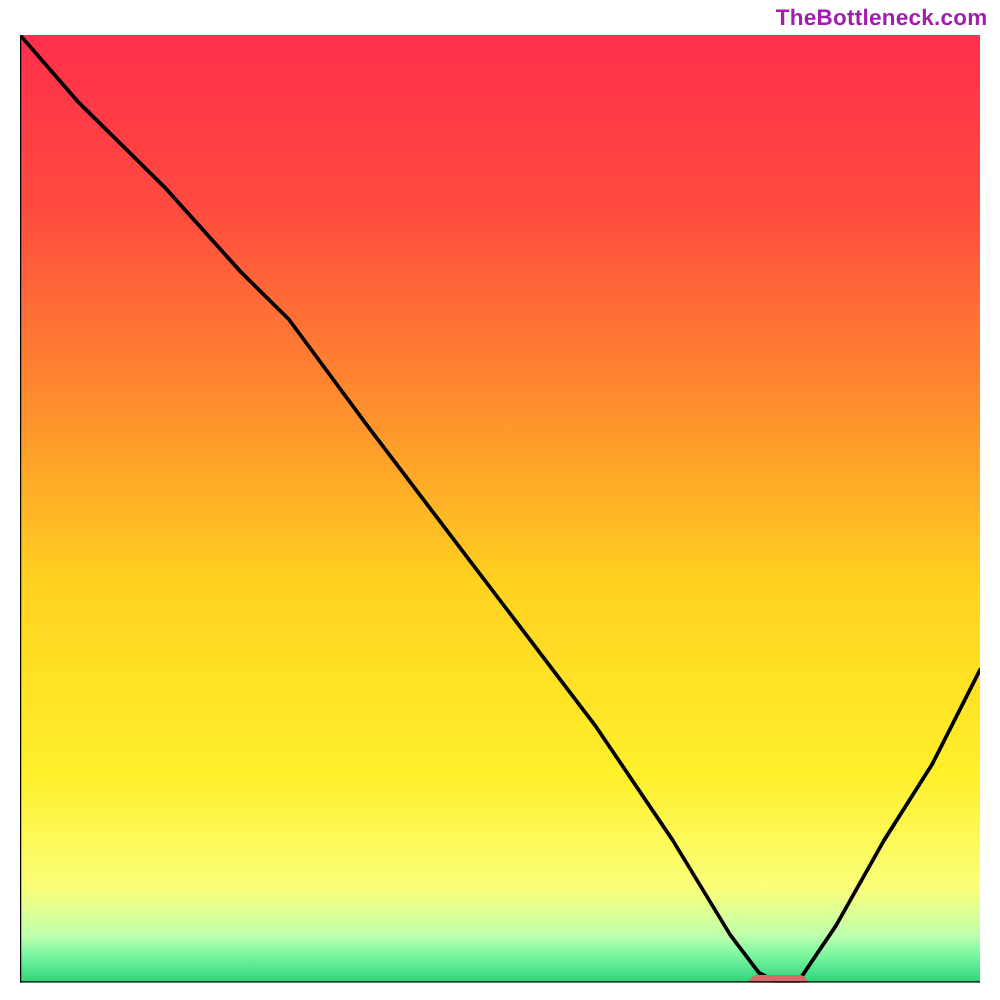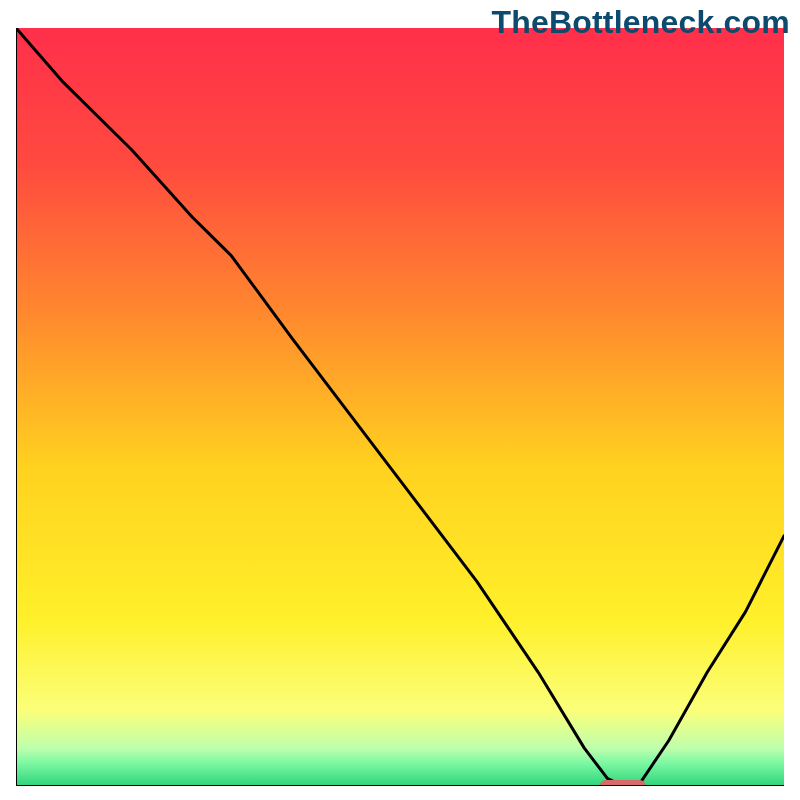--- a/index.html
+++ b/index.html
@@ -13,23 +13,23 @@
   }
   .stage {
     position: relative;
     width: 800px;
     height: 800px;
   }
   .watermark {
     position: absolute;
     top: 4px;
     right: 10px;
-    font-size: 32px;
+    font-size: 18px;
     font-weight: 600;
-    color: #0c4a6e;
+    color: #a21caf;
     letter-spacing: 0.2px;
     z-index: 10;
   }
   .plot-frame {
     position: absolute;
     left: 16px;
     top: 28px;
     width: 768px;
     height: 758px;
     box-sizing: border-box;

